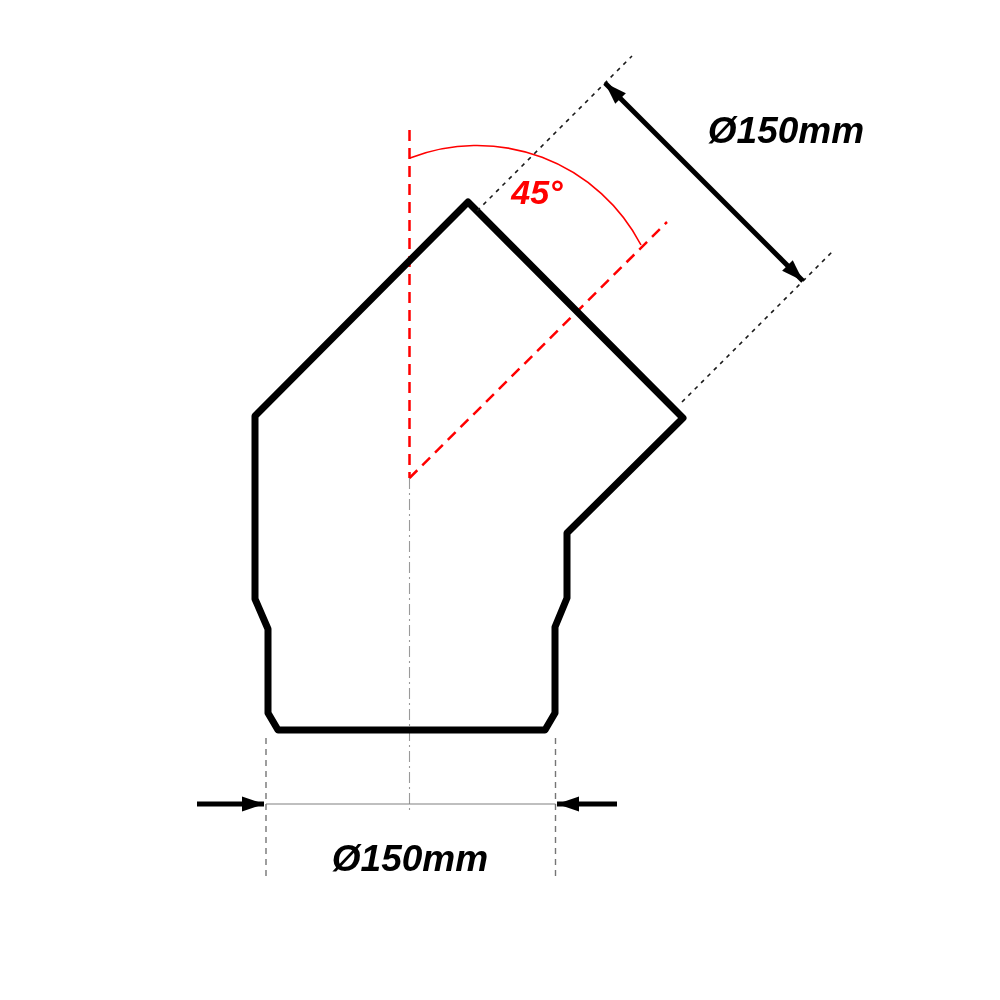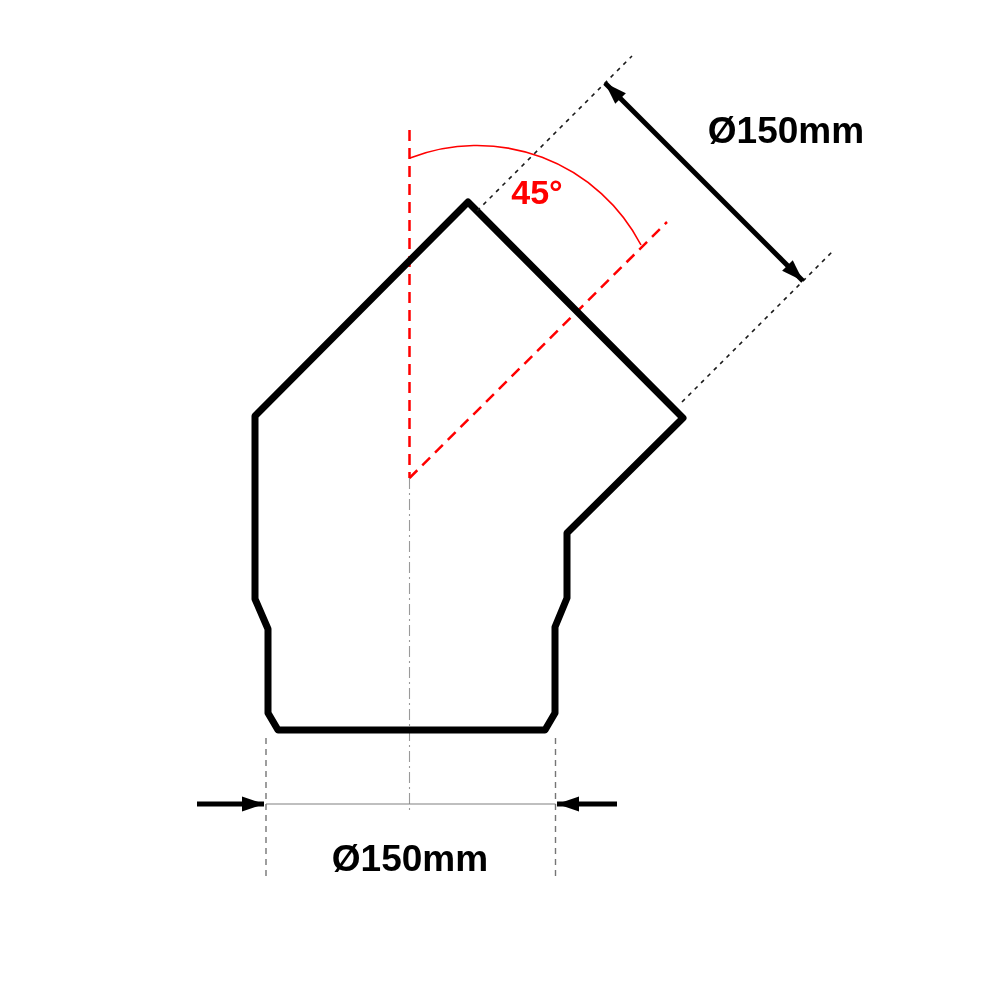--- a/index.html
+++ b/index.html
@@ -9,20 +9,21 @@
     width: 1000px;
     height: 1000px;
     font-family: "Liberation Sans", sans-serif;
   }
   .stage {
     position: relative;
     width: 1000px;
     height: 1000px;
     background: #ffffff;
     overflow: hidden;
+    font-style: italic;
   }
   svg { display: block; }
   text {
     font-family: "Liberation Sans", "DejaVu Sans", sans-serif;
     font-weight: bold;
   }
   .dia-label { font-size: 37px; }
   .angle-label { font-size: 34px; }
 </style>
 </head>

